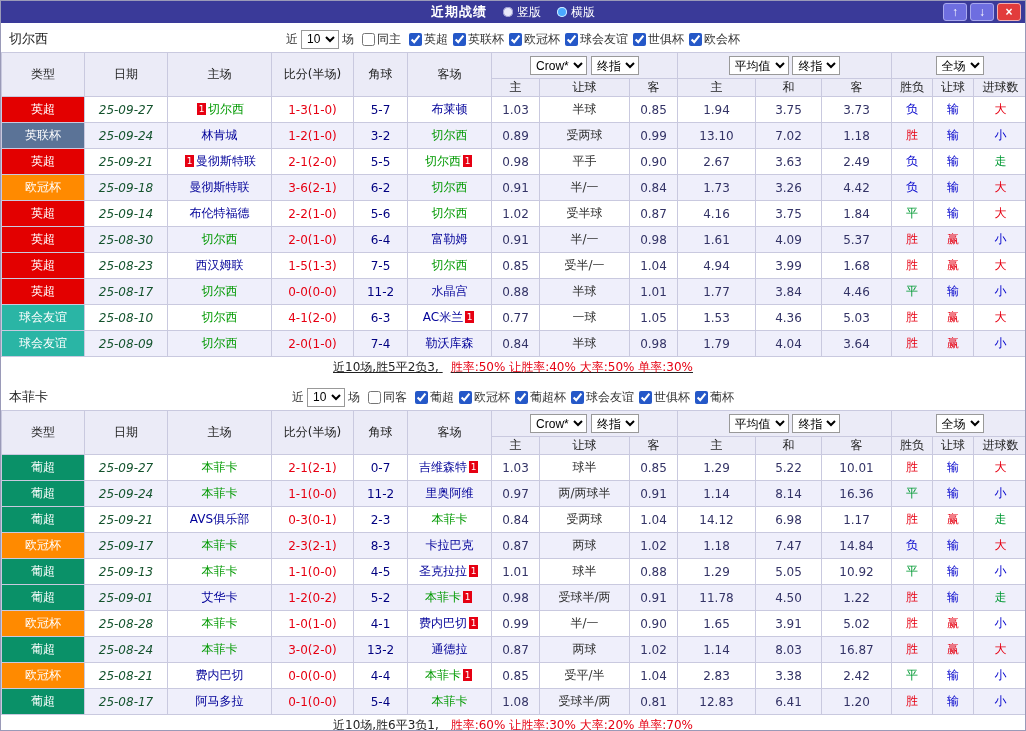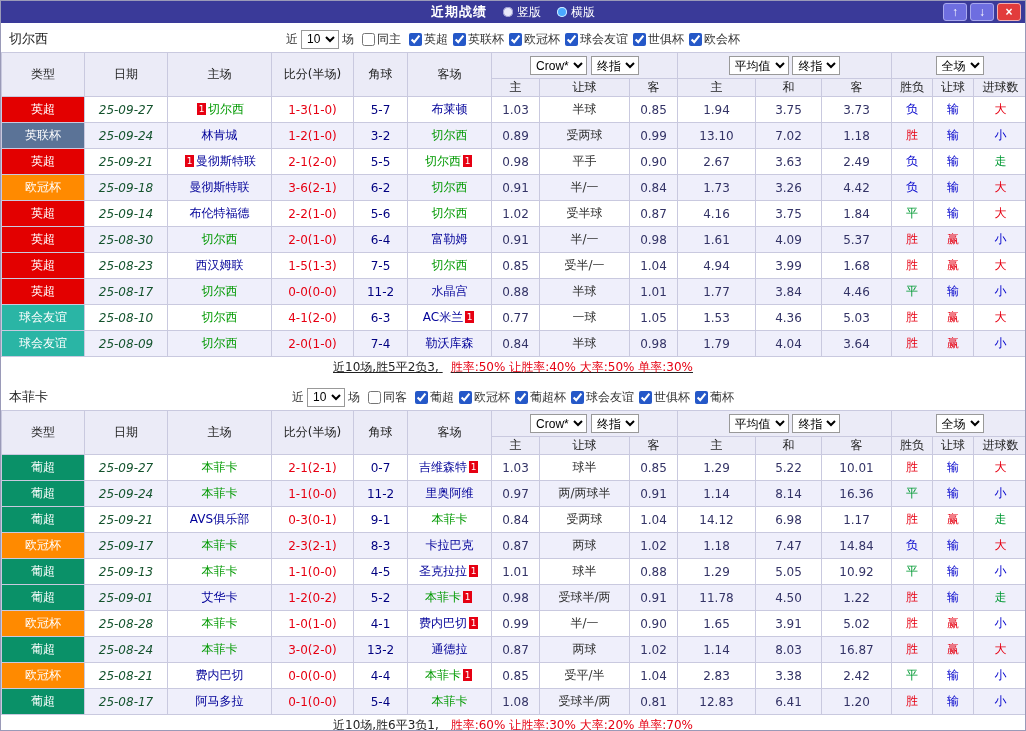--- a/index.html
+++ b/index.html
@@ -467,21 +467,21 @@
               <td class="odds">16.36</td>
               <td class="res" style="color: rgb(0, 153, 51);">平</td>
               <td class="res" style="color: rgb(0, 0, 204);">输</td>
               <td class="res" style="color: rgb(0, 0, 204);">小</td>
             </tr>
             <tr>
               <td class="lg-cell" style="background: rgb(10, 145, 104);">葡超</td>
               <td class="date">25-09-21</td>
               <td><span class="team-n">AVS俱乐部</span></td>
               <td class="score">0-3(0-1)</td>
-              <td class="corner">9-1</td>
+              <td class="corner">2-3</td>
               <td><span class="team-n sel">本菲卡</span></td>
               <td class="odds">0.84</td>
               <td class="hcap">受两球</td>
               <td class="odds">1.04</td>
               <td class="odds">14.12</td>
               <td class="odds">6.98</td>
               <td class="odds">1.17</td>
               <td class="res" style="color: rgb(230, 0, 18);">胜</td>
               <td class="res" style="color: rgb(230, 0, 18);">赢</td>
               <td class="res" style="color: rgb(0, 153, 51);">走</td>

